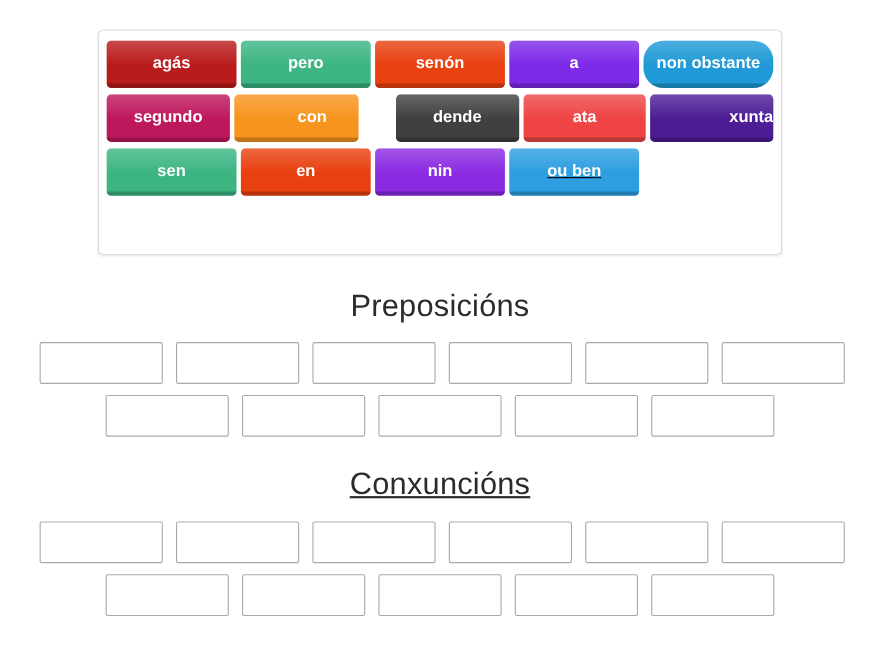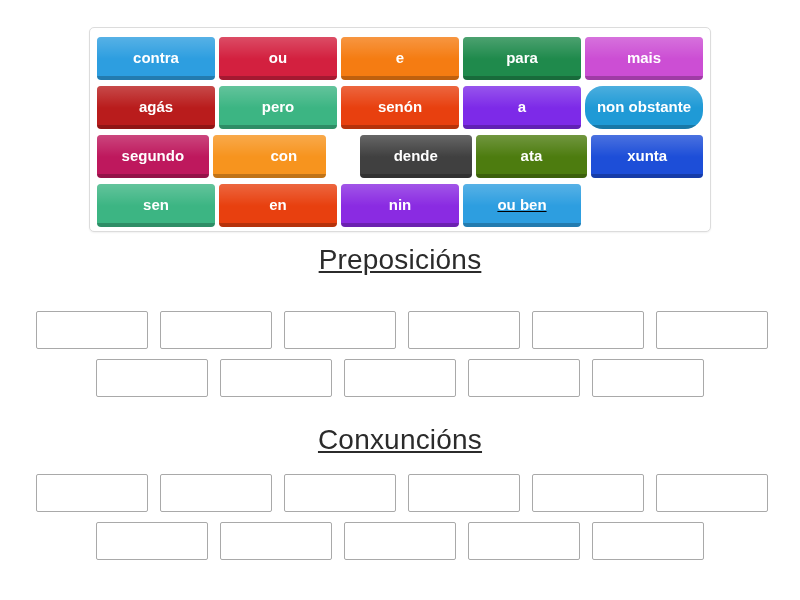--- a/index.html
+++ b/index.html
@@ -87,21 +87,21 @@
   .section-title {
     position: absolute;
     left: 0;
     width: 800px;
     text-align: center;
     font-size: 28px;
     font-weight: normal;
     color: #2b2b2b;
     letter-spacing: 0.2px;
   }
-  #title-preposicions { top: 244px; text-decoration: underline; }
+  #title-preposicions { top: 262px; }
   #title-conxuncions  { top: 424px; text-decoration: underline; }
 
   
   .slot-row {
     position: absolute;
     display: flex;
     height: 40px;
   }
   .slot {
     width: 112px;
@@ -117,37 +117,20 @@
   #prep-row-1 { left: 36px; top: 311px; }
   #prep-row-2 { left: 96px; top: 359px; }
   #conx-row-1 { left: 36px; top: 474px; }
   #conx-row-2 { left: 96px; top: 522px; }
 </style>
 </head>
 <body>
 
 <div id="tile-bank">
     <div class="tile-row">
-      <div class="tile" style="background: rgb(45, 158, 224);">
-        <span class="tile-label">contra</span>
-      </div>
-      <div class="tile" style="background: rgb(211, 32, 63);">
-        <span class="tile-label">ou</span>
-      </div>
-      <div class="tile" style="background: rgb(245, 124, 18);">
-        <span class="tile-label">e</span>
-      </div>
-      <div class="tile" style="background: rgb(31, 138, 76);">
-        <span class="tile-label">para</span>
-      </div>
-      <div class="tile" style="background: rgb(204, 78, 212);">
-        <span class="tile-label">mais</span>
-      </div>
-    </div>
-    <div class="tile-row">
       <div class="tile" style="background: #b91c1c;">
         <span class="tile-label">agás</span>
       </div>
       <div class="tile" style="background: rgb(60, 181, 131);">
         <span class="tile-label">pero</span>
       </div>
       <div class="tile" style="background: rgb(232, 64, 15);">
         <span class="tile-label">senón</span>
       </div>
       <div class="tile" style="background: rgb(125, 42, 232);">
@@ -160,24 +143,24 @@
     <div class="tile-row">
       <div class="tile" style="background: #be185d;">
         <span class="tile-label">segundo</span>
       </div>
       <div class="tile" style="background: rgb(247, 148, 30); padding-left: 29px;">
         <span class="tile-label">con</span>
       </div>
       <div class="tile" style="background: #404040; margin-left: 32px;">
         <span class="tile-label">dende</span>
       </div>
-      <div class="tile" style="background: #4d7c0f;">
+      <div class="tile" style="background: #ef4444;">
         <span class="tile-label">ata</span>
       </div>
-      <div class="tile" style="background: #1d4ed8;">
+      <div class="tile" style="background: #4c1d95; justify-content: flex-end;">
         <span class="tile-label">xunta</span>
       </div>
     </div>
     <div class="tile-row">
       <div class="tile" style="background: rgb(60, 181, 131);">
         <span class="tile-label">sen</span>
       </div>
       <div class="tile" style="background: rgb(232, 64, 15);">
         <span class="tile-label">en</span>
       </div>

